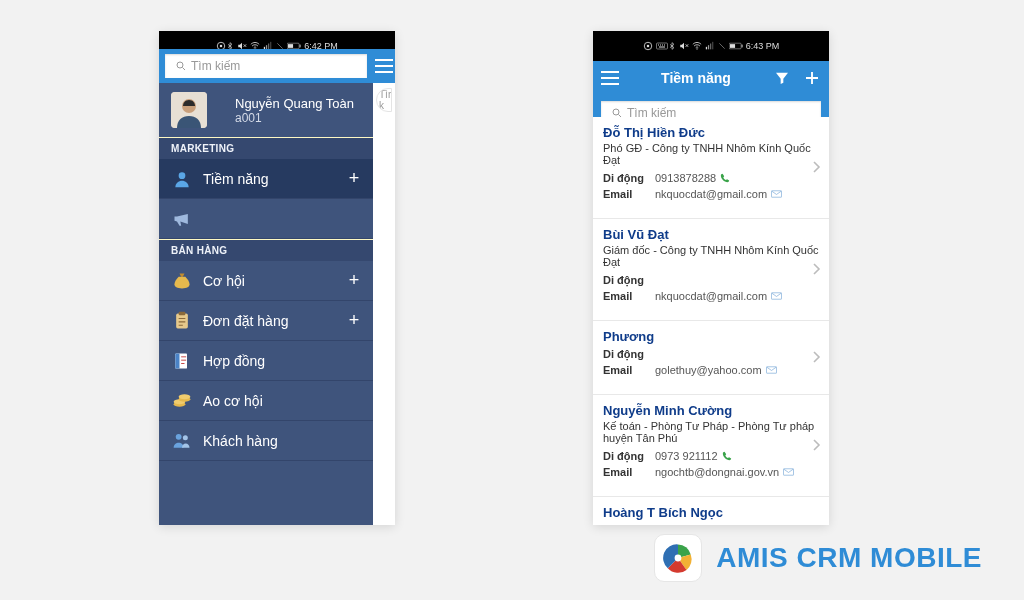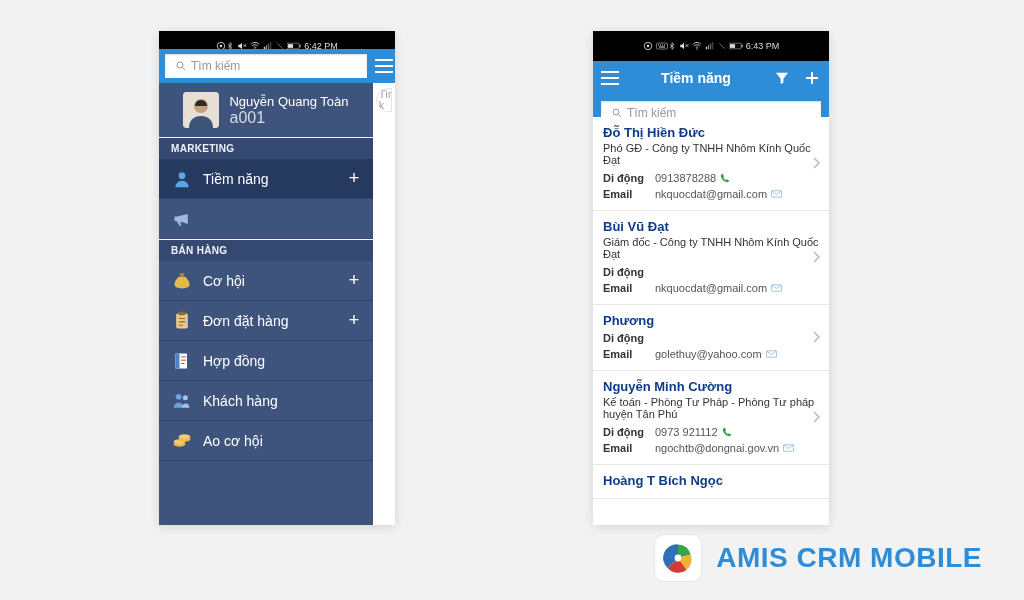--- a/index.html
+++ b/index.html
@@ -18,42 +18,42 @@
   
   .topbar { height: 34px; background: #2f8cd6; display: flex; align-items: center; padding: 0 6px; gap: 8px; color: #fff; }
   .search-pill { flex: 1; height: 24px; background: #fff; border-radius: 0; display: flex; align-items: center; padding: 0 10px; color: #989898; font-size: 12px; box-shadow: inset 0 1px 2px rgba(0,0,0,.15); }
   .search-pill svg { margin-right: 4px; }
   .hamburger, .funnel, .plus-top { width: 22px; display: flex; align-items: center; justify-content: center; cursor: pointer; flex-shrink: 0; }
   .title-top { flex: 1; text-align: center; color: #fff; font-weight: 600; font-size: 14px; }
 
   
   .sidebar { position: absolute; top: 18px; left: 0; width: 214px; height: 476px; background: #3f547c; color: #fff; font-size: 13px; z-index: 5; overflow: hidden; }
   .side-search { height: 34px; background: #2f8cd6; display: flex; align-items: center; padding: 0 6px; }
-  .side-profile { display: flex; align-items: center; gap: 10px; padding: 9px 12px; background: #3f547c; justify-content: center; }
+  .side-profile { display: flex; align-items: center; gap: 28px; padding: 9px 12px; background: #3f547c; }
   .avatar { width: 36px; height: 36px; border-radius: 4px; background: #d9c7b8; display: flex; align-items: center; justify-content: center; overflow: hidden; }
   .avatar svg { width: 36px; height: 36px; }
   .profile-text .pname { font-size: 13px; }
-  .profile-text .pcode { font-size: 16px; color: #d5dbe8; }
+  .profile-text .pcode { font-size: 12px; color: #d5dbe8; }
   .section-hdr { padding: 5px 12px; font-size: 10px; font-weight: 700; color: #eef2f9; background: #35486f; letter-spacing: .3px; border-top: 1px solid #fef9c3; }
   .side-item { display: flex; align-items: center; padding: 0 10px; height: 40px; border-bottom: 1px solid #33456b; background: #3f547c; cursor: pointer; }
   .side-item.active { background: #263a60; }
   .side-item .icon { width: 26px; display: flex; align-items: center; justify-content: center; margin-right: 8px; }
   .side-item .label { flex: 1; font-size: 14px; }
   .side-item .plus { color: #fff; font-size: 18px; font-weight: 300; width: 18px; text-align: center; }
 
   
   .strip { position: absolute; left: 214px; top: 18px; width: 22px; height: 476px; background: #fff; z-index: 4; }
   .strip .striptop { height: 34px; background: #2f8cd6; display: flex; align-items: center; justify-content: center; }
   .strip .stripsearch { height: 34px; display: flex; align-items: center; padding: 4px 3px; }
   .strip .stripsearch .pill { width: 100%; height: 24px; border-radius: 12px 0 0 12px; background: #fff; border: 1px solid #e4e4e4; display: flex; align-items: center; font-size: 10px; color: #9a9a9a; padding-left: 2px; overflow: hidden; }
 
   
   .b-content { position: absolute; top: 52px; left: 0; right: 0; bottom: 0; background: #fff; overflow: hidden; }
   .b-search-wrap { padding: 6px 8px 8px 8px; background: #2f8cd6; }
-  .contact { padding: 8px 10px 8px 10px; border-bottom: 1px solid #e8e8e8; position: relative; font-size: 11px; color: #333; }
+  .contact { padding: 8px 10px 16px 10px; border-bottom: 1px solid #e8e8e8; position: relative; font-size: 11px; color: #333; }
   .contact .name { color: #0f3c8a; font-weight: 700; font-size: 13px; margin-bottom: 2px; }
   .contact .sub  { font-size: 11px; margin-bottom: 4px; }
   .contact .row  { display: flex; align-items: center; font-size: 11px; line-height: 16px; }
   .contact .row .lab { width: 52px; font-weight: 600; }
   .contact .row .val { color: #555; display: flex; align-items: center; gap: 4px; }
   .contact .chev { position: absolute; right: 8px; top: 50%; transform: translateY(-50%); color: #b9b9b9; }
 
   
   .footer { position: absolute; right: 42px; bottom: 18px; display: flex; align-items: center; gap: 14px; }
   .logo-badge { width: 48px; height: 48px; border-radius: 10px; background: #fff; border: 1px solid #e6e6e6; display: flex; align-items: center; justify-content: center; }
@@ -213,39 +213,39 @@
             <rect x="4" y="3" width="5" height="18" fill="#4a83c7"></rect>
             <path d="M11 7h6M11 11h6M11 15h4" stroke="#c74a4a" stroke-width="1.2"></path>
           </svg>
         </span>
       <span class="label">Hợp đồng</span>
     </div>
 
     <div class="side-item">
       <span class="icon">
           <svg width="22" height="20" viewBox="0 0 24 24">
+            <ellipse cx="9" cy="16" rx="7" ry="3" fill="#e6b94d"></ellipse>
+            <ellipse cx="9" cy="13" rx="7" ry="3" fill="#f0cc6e"></ellipse>
+            <ellipse cx="15" cy="10" rx="7" ry="3" fill="#e6b94d"></ellipse>
+            <ellipse cx="15" cy="7" rx="7" ry="3" fill="#f0cc6e"></ellipse>
+          </svg>
+        </span>
+      <span class="label">Ao cơ hội</span>
+    </div>
+
+    <div class="side-item">
+      <span class="icon">
+          <svg width="22" height="20" viewBox="0 0 24 24">
             <circle cx="8" cy="7" r="3.5" fill="#6aa3de"></circle>
             <circle cx="16" cy="8" r="3" fill="#a3c4e8"></circle>
             <path d="M2 20c0-4 3-6 6-6s6 2 6 6" fill="#6aa3de"></path>
             <path d="M12 20c0-3 2-5 4.5-5s4.5 2 4.5 5" fill="#a3c4e8"></path>
           </svg>
         </span>
       <span class="label">Khách hàng</span>
-    </div>
-
-    <div class="side-item">
-      <span class="icon">
-          <svg width="22" height="20" viewBox="0 0 24 24">
-            <ellipse cx="9" cy="16" rx="7" ry="3" fill="#e6b94d"></ellipse>
-            <ellipse cx="9" cy="13" rx="7" ry="3" fill="#f0cc6e"></ellipse>
-            <ellipse cx="15" cy="10" rx="7" ry="3" fill="#e6b94d"></ellipse>
-            <ellipse cx="15" cy="7" rx="7" ry="3" fill="#f0cc6e"></ellipse>
-          </svg>
-        </span>
-      <span class="label">Ao cơ hội</span>
     </div>
 
   </div>
 </div>
 
 <div class="phone phone-b">
 
   <div class="statusbar">
     <div class="sb-left">
       <span class="sb-icon">

